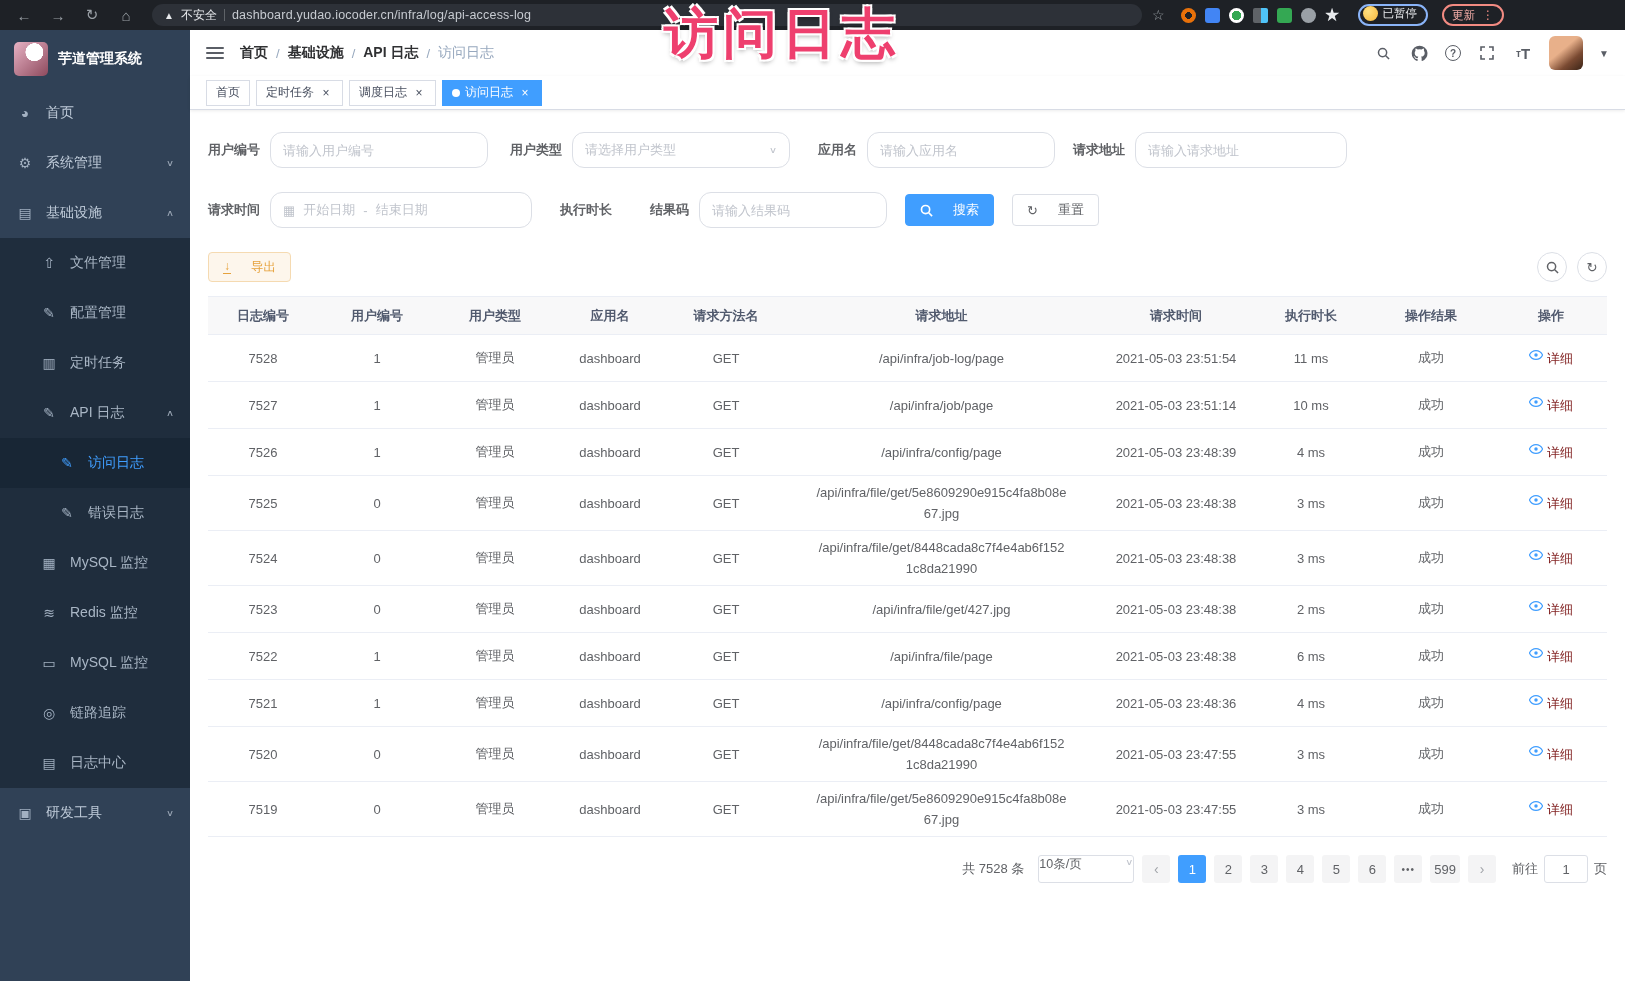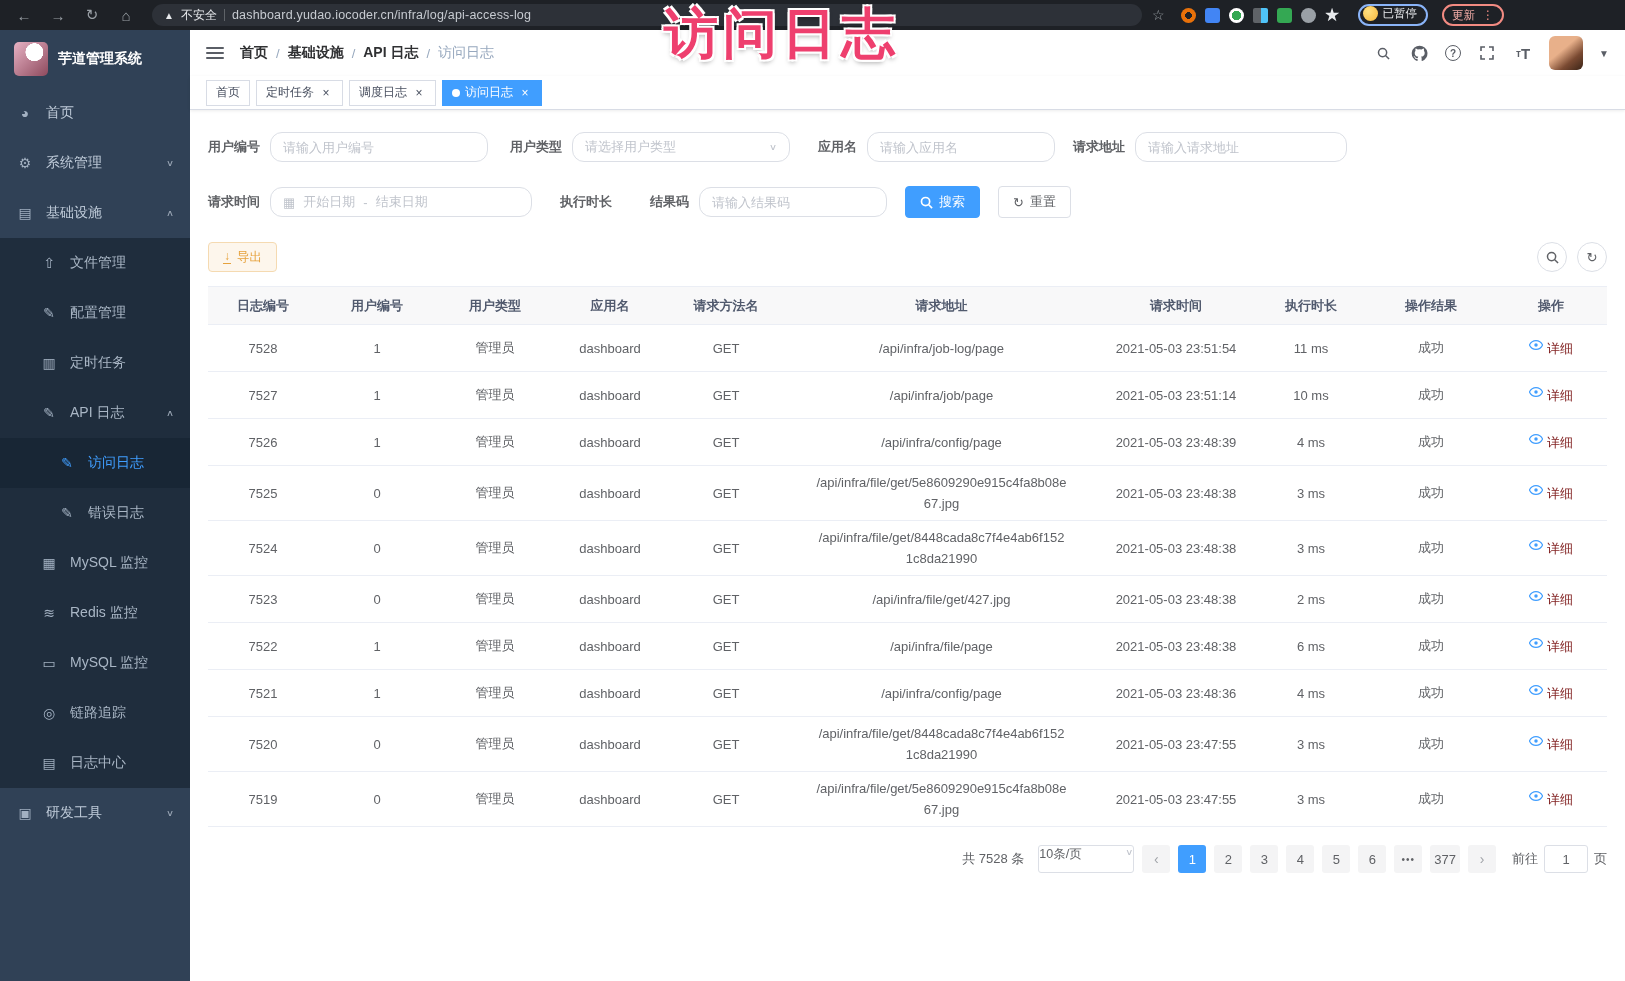--- a/index.html
+++ b/index.html
@@ -70,30 +70,30 @@
   .tag .dot { width:8px; height:8px; border-radius:50%; background:#fff; display:none; }
   .tag .close { font-size:12px; color:#495060; width:14px; height:14px; display:flex; align-items:center; justify-content:center; border-radius:50%; }
   .tag.active { background:#409eff; border-color:#409eff; color:#fff; }
   .tag.active .dot { display:block; }
   .tag.active .close { color:#fff; }
 
   
   .content { flex:1; padding:22px 18px 0; overflow:hidden; display:flex; flex-direction:column; }
   .filter-row { display:flex; align-items:center; margin-bottom:24px; }
   .f-label { font-size:13px; font-weight:700; color:#606266; margin:0 10px 0 0; white-space:nowrap; }
-  .f-input { height:30px; border:1px solid #dcdfe6; border-radius:12px; display:flex; align-items:center; padding:0 12px; font-size:13px; color:#606266; background:#fff; }
+  .f-input { height:36px; border:1px solid #dcdfe6; border-radius:12px; display:flex; align-items:center; padding:0 12px; font-size:13px; color:#606266; background:#fff; }
   .f-input input { border:none; outline:none; width:100%; font-size:13px; color:#606266; font-family:inherit; }
   .f-input input::placeholder { color:#c0c4cc; }
   .ph { color:#c0c4cc; }
   .w215 { width:218px; } .w210 { width:212px; } .w190 { width:188px; }
   .sel-caret { margin-left:auto; color:#c0c4cc; font-size:11px; transform:scaleY(.8); }
   .date-range { width:262px; gap:8px; }
   .cal-ico { color:#c0c4cc; font-size:13px; }
   .gap28 { width:28px; } .gap24 { width:22px; } .gap20 { width:18px; }
-  .btn { height:32px; border-radius:4px; font-size:13px; display:inline-flex; align-items:center; gap:6px; padding:0 14px; cursor:pointer; border:1px solid #dcdfe6; background:#fff; color:#606266; }
+  .btn { height:32px; border-radius:4px; font-size:13px; display:inline-flex; align-items:center; gap:20px; padding:0 14px; cursor:pointer; border:1px solid #dcdfe6; background:#fff; color:#606266; }
   .btn.primary { background:#409eff; border-color:#409eff; color:#fff; }
   .btn.warn-plain { background:#fdf6ec; border-color:#f5dab1; color:#e6a23c; font-size:12.5px; height:30px; }
   .mag { width:13px; height:13px; }
   .toolbar-row { display:flex; align-items:center; margin-bottom:14px; }
   .tool-circles { margin-left:auto; display:flex; gap:10px; }
   .circle-btn { width:30px; height:30px; border:1px solid #dcdfe6; border-radius:50%; display:flex; align-items:center; justify-content:center; color:#606266; cursor:pointer; font-size:13px; background:#fff; }
   .dl-ico { border-bottom:1.5px solid #e6a23c; line-height:11px; font-size:12px; padding:0 1px 1px; }
 
   
   .table { width:100%; font-size:13px; color:#606266; }
@@ -597,21 +597,21 @@
         </div>
         <span class="pbtn arrow">‹</span>
         <span id="page-list" style="display:flex;gap:8px">
             <span class="pbtn active">1</span>
             <span class="pbtn">2</span>
             <span class="pbtn">3</span>
             <span class="pbtn">4</span>
             <span class="pbtn">5</span>
             <span class="pbtn">6</span>
             <span class="pbtn ellipsis">•••</span>
-            <span class="pbtn">377</span>
+            <span class="pbtn">599</span>
           </span>
         <span class="pbtn arrow">›</span>
         <div class="goto">
           <span>前往</span>
           <input value="1" style="">
           <span>页</span>
         </div>
       </div>
 
     </div>

